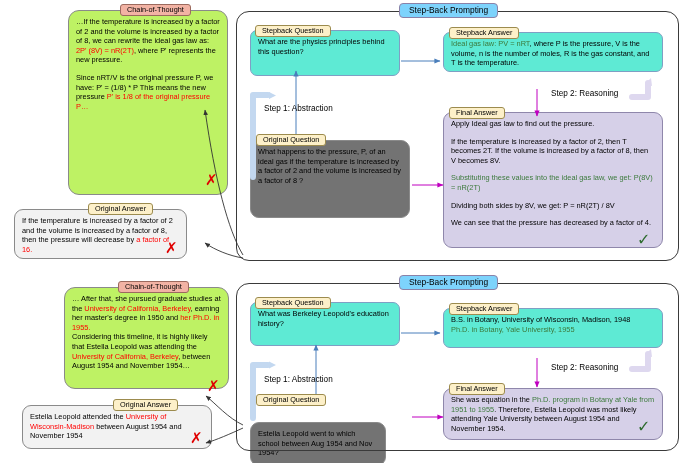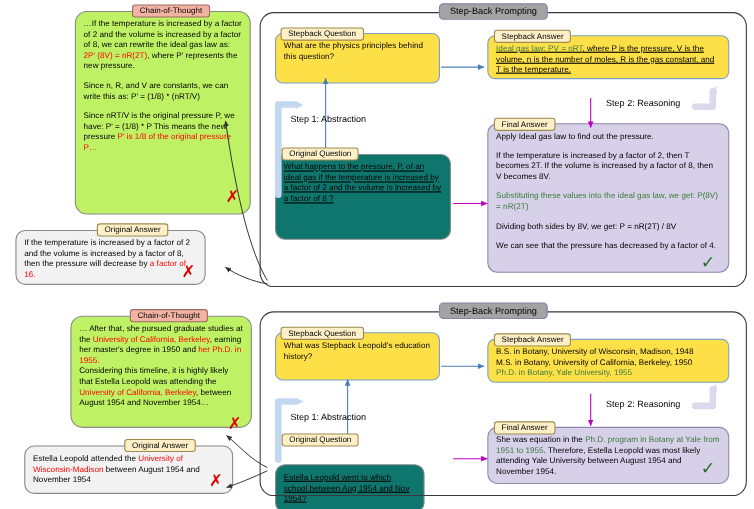--- a/index.html
+++ b/index.html
@@ -10,35 +10,35 @@
   }
 
   
   .box{
     position:absolute;box-sizing:border-box;
     border:1px solid #7f7f7f;border-radius:9px;background:#f2f2f2;
     font-size:7.4px;line-height:9.6px;padding:6px 7px 6px 7px;
   }
   .box.cot{background:#bef264;border-color:#8a8a8a;border-radius:11px;}
   .box.orig-ans{background:#f2f2f2;border-color:#8a8a8a;border-radius:9px;}
-  .box.blue{background:#fde047;border-color:#7f9fc4;border-radius:7px;}
-  .box.grey{background:#0f766e;border-color:#8a8a8a;border-radius:9px;text-decoration:underline;}
+  .box.blue{background:#5eead4;border-color:#7f9fc4;border-radius:7px;}
+  .box.grey{background:#737373;border-color:#8a8a8a;border-radius:9px;}
   .box.purple{background:#d6d0e8;border-color:#8f87ab;border-radius:9px;}
 
   
   .tag{
     position:absolute;box-sizing:border-box;
     border:1px solid #7f7f7f;border-radius:3px;
     font-size:7.3px;line-height:10px;height:12px;
     padding:0 6px;white-space:nowrap;text-align:center;
     z-index:6;
   }
   .tag.cot{background:#f2b3a4;border-color:#9c6a5e;}
   .tag.cream{background:#fdf0c9;border-color:#9c8b4e;}
-  .tag.sbp{background:#a3a3a3;border-color:#8b82a8;font-size:8.4px;height:15px;line-height:13px;padding:0 9px;border-radius:4px;}
+  .tag.sbp{background:#7dd3fc;border-color:#8b82a8;font-size:8.4px;height:15px;line-height:13px;padding:0 9px;border-radius:4px;}
 
   
   .outer{
     position:absolute;box-sizing:border-box;
     border:1.4px solid #3a3a3a;border-radius:13px;background:transparent;
     z-index:1;
   }
 
   .step-label{
     position:absolute;font-size:8.2px;white-space:nowrap;z-index:5;color:#000;
@@ -98,21 +98,20 @@
   <path d="M316,398 L316,345" fill="none" stroke="#4a7ebb" stroke-width="1" marker-end="url(#ah-blue)"></path>
   <path d="M401,333 L440,333" fill="none" stroke="#4a7ebb" stroke-width="1" marker-end="url(#ah-blue)"></path>
   <path d="M537,358 L537,387" fill="none" stroke="#c000c0" stroke-width="1" marker-end="url(#ah-mag)"></path>
   <path d="M412,417 L443,417" fill="none" stroke="#c000c0" stroke-width="1" marker-end="url(#ah-mag)"></path>
   <path d="M632,369 L648,369 L648,354" fill="none" stroke="#ded8ef" stroke-width="6" stroke-linecap="round" stroke-linejoin="round"></path>
   <path d="M645,355 L651,349 L652,357 z" fill="#ded8ef"></path>
 </svg>
 
 <div class="box cot" style="left:68px;top:10px;width:160px;height:185px;">
   <p class="p"><span>…If the temperature is increased by a factor of 2 and the volume is increased by a factor of 8, we can rewrite the ideal gas law as: </span><span class="red">2P' (8V) = nR(2T)</span><span>, where P' represents the new pressure.</span></p>
-  <p class="p">Since n, R, and V are constants, we can write this as: P' = (1/8) * (nRT/V)</p>
   <p class="p"><span>Since nRT/V is the original pressure P, we have: P' = (1/8) * P This means the new pressure </span><span class="red">P' is 1/8 of the original pressure P…</span></p>
 </div>
 <div class="tag cot" style="left:120px;top:4px;">Chain-of-Thought</div>
 <div class="mark xmark" style="left:205px;top:172px;">✗</div>
 
 <div class="box orig-ans" style="left:14px;top:209px;width:173px;height:50px;">
   <p class="p tight"><span>If the temperature is increased by a factor of 2 and the volume is increased by a factor of 8, then the pressure will decrease by </span><span class="red">a factor of 16.</span></p>
 </div>
 <div class="tag cream" style="left:88px;top:203px;">Original Answer</div>
 <div class="mark xmark" style="left:165px;top:240px;">✗</div>
@@ -125,21 +124,21 @@
 </div>
 <div class="tag cream" style="left:255px;top:25px;">Stepback Question</div>
 
 <div class="step-label" style="left:264px;top:104px;">Step 1: Abstraction</div>
 
 <div class="box grey" style="left:250px;top:140px;width:160px;height:78px;">
   <p class="p tight">What happens to the pressure, P, of an ideal gas if the temperature is increased by a factor of 2 and the volume is increased by a factor of 8 ?</p>
 </div>
 <div class="tag cream" style="left:256px;top:134px;">Original Question</div>
 
-<div class="box blue" style="left:443px;top:32px;width:220px;height:40px;text-decoration:underline;">
+<div class="box blue" style="left:443px;top:32px;width:220px;height:40px;">
   <p class="p tight"><span class="green">Ideal gas law: PV = nRT</span><span>, where P is the pressure, V is the volume, n is the number of moles, R is the gas constant, and T is the temperature.</span></p>
 </div>
 <div class="tag cream" style="left:449px;top:27px;">Stepback Answer</div>
 
 <div class="step-label" style="left:551px;top:89px;">Step 2: Reasoning</div>
 
 <div class="box purple" style="left:443px;top:112px;width:220px;height:136px;">
   <p class="p">Apply Ideal gas law to find out the pressure.</p>
   <p class="p">If the temperature is increased by a factor of 2, then T becomes 2T. If the volume is increased by a factor of 8, then V becomes 8V.</p>
   <p class="p green">Substituting these values into the ideal gas law, we get: P(8V) = nR(2T)</p>
@@ -159,34 +158,33 @@
 <div class="box orig-ans" style="left:22px;top:405px;width:190px;height:44px;">
   <p class="p tight"><span>Estella Leopold attended the </span><span class="red">University of Wisconsin-Madison</span><span> between August 1954 and November 1954</span></p>
 </div>
 <div class="tag cream" style="left:113px;top:399px;">Original Answer</div>
 <div class="mark xmark" style="left:190px;top:430px;">✗</div>
 
 <div class="outer" style="left:236px;top:283px;width:443px;height:168px;"></div>
 <div class="tag sbp" style="left:399px;top:275px;">Step-Back Prompting</div>
 
 <div class="box blue" style="left:250px;top:302px;width:150px;height:44px;">
-  <p class="p tight">What was Stepback Leopold's education history?</p>
+  <p class="p tight">What was Berkeley Leopold's education history?</p>
 </div>
 <div class="tag cream" style="left:255px;top:297px;">Stepback Question</div>
 
 <div class="step-label" style="left:264px;top:375px;">Step 1: Abstraction</div>
 
 <div class="box grey" style="left:250px;top:422px;width:136px;height:44px;">
   <p class="p tight">Estella Leopold went to which school between Aug 1954 and Nov 1954?</p>
 </div>
 <div class="tag cream" style="left:256px;top:394px;">Original Question</div>
 
 <div class="box blue" style="left:443px;top:308px;width:220px;height:40px;">
   <p class="p tight">B.S. in Botany, University of Wisconsin, Madison, 1948</p>
-  <p class="p tight">M.S. in Botany, University of California, Berkeley, 1950</p>
   <p class="p tight green">Ph.D. in Botany, Yale University, 1955</p>
 </div>
 <div class="tag cream" style="left:449px;top:303px;">Stepback Answer</div>
 
 <div class="step-label" style="left:551px;top:363px;">Step 2: Reasoning</div>
 
 <div class="box purple" style="left:443px;top:388px;width:220px;height:52px;">
   <p class="p tight"><span>She was equation in the </span><span class="green">Ph.D. program in Botany at Yale from 1951 to 1955</span><span>. Therefore, Estella Leopold was most likely attending Yale University between August 1954 and November 1954.</span></p>
 </div>
 <div class="tag cream" style="left:449px;top:383px;">Final Answer</div>

